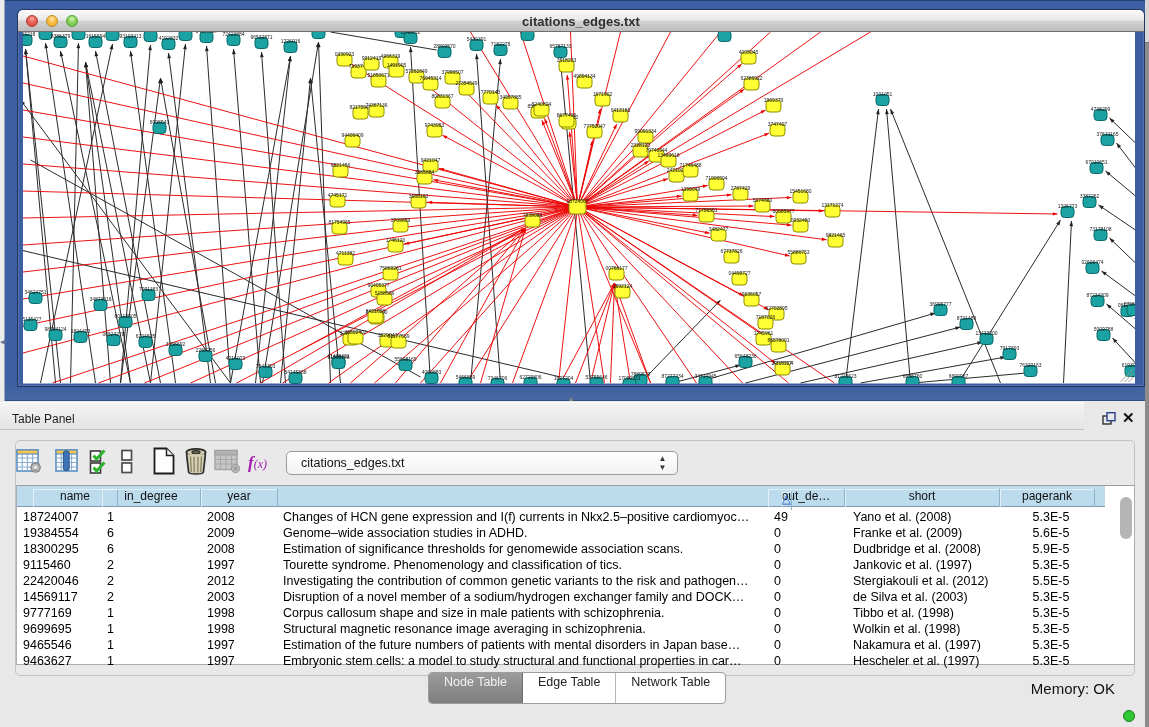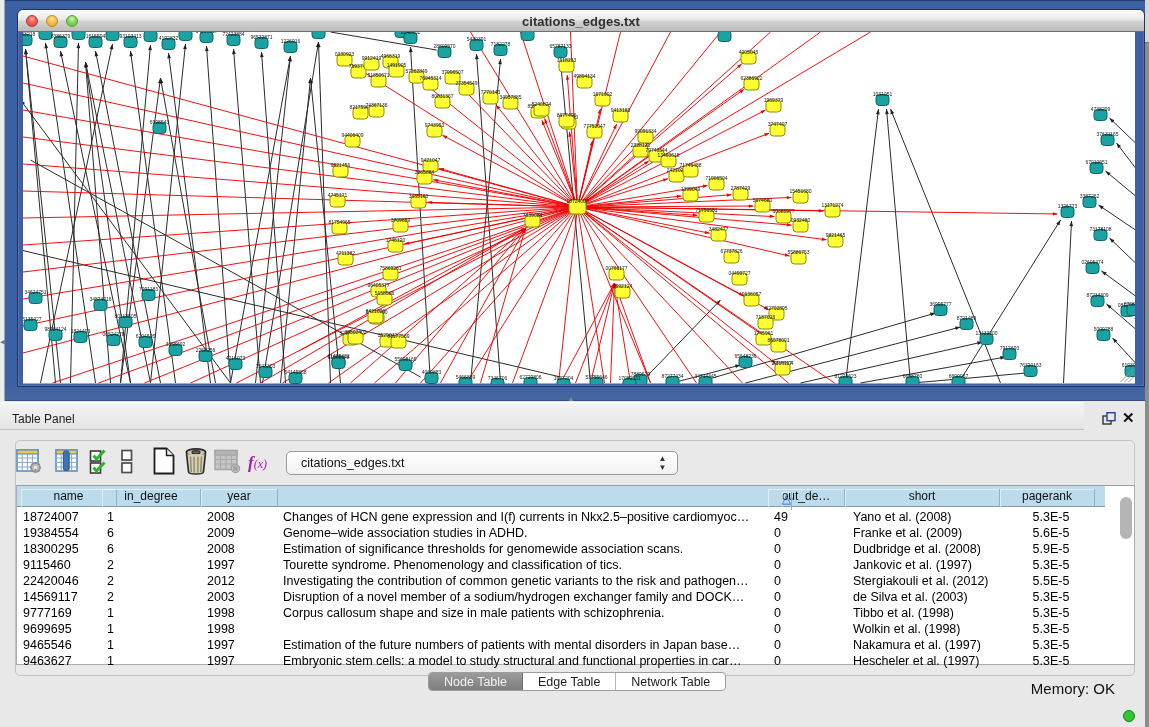--- a/index.html
+++ b/index.html
@@ -59,21 +59,21 @@
 
 #container { position:absolute; left:15px; top:38px; width:1120px; height:236px;
   background:#e9e9e9; border:1px solid #c2c2c2; border-radius:5px; }
 #tablewrap { position:absolute; left:16px; top:485px; width:1119px; height:180px;
   background:#ffffff; border:1px solid #adadad; border-top:1px solid #9d9d9d; }
 #thead { position:absolute; left:0; top:0; width:1088px; height:21px;
   background:#bcdced; border-bottom:1px solid #7d9cb2; }
 #thead span { position:absolute; top:3px; font-size:12px; color:#111;
   text-align:center; border-right:1px solid #8fb3c6; height:18px;
   box-shadow:inset 1px 1px 0 rgba(255,255,255,.55); padding-top:0px; }
-#thead .h0 { left:4px;    width:96px;  }
+#thead .h0 { left:16px;    width:85px;  }
 #thead .h1 { left:85px;   width:99px;  }
 #thead .h2 { left:184px;  width:77px;  }
 #thead .h3 { left:261px;  width:490px; }
 #thead .h4 { left:751px;  width:77px;  }
 #thead .h5 { left:828px;  width:155px; }
 #thead .h6 { left:983px;  width:95px;  }
 #tbody { position:absolute; left:0; top:23px; width:1117px; height:160px;
   font-size:12.5px; color:#000; }
 .tr { position:relative; height:16px; line-height:16px; white-space:nowrap; }
 .tr span { position:absolute; top:0; overflow:hidden; }
@@ -81,21 +81,21 @@
 .c1 { left:90px;  width:90px; }
 .c2 { left:190px; width:70px; }
 .c3 { left:266px; width:484px; }
 .c4 { left:757px; width:70px; }
 .c5 { left:836px; width:150px; }
 .c6 { left:989px; width:90px;text-align:center; }
 #vscroll { position:absolute; right:2px; top:11px; width:12px; height:42px;
   background:#b5b5b5; border-radius:6px; }
 
 
-#tabs { position:absolute; left:428px; top:672px; height:19px;
+#tabs { position:absolute; left:428px; top:672px; height:32px;
   background:#fff; border:1px solid #9d9d9d; border-radius:4px;
   font-size:12.5px; color:#222; display:flex; overflow:hidden; }
 #tabs .seg { padding:0 15px; line-height:18px; border-right:1px solid #b5b5b5; }
 #tabs .seg.sel { background:linear-gradient(#9b9b9b,#7e7e7e); color:#f2f2f2;
   border-right:1px solid #6f6f6f; }
 #tabs .seg:last-child { border-right:none; }
 
 
 #status { position:absolute; right:12px; top:680px; font-size:15px; color:#111; }
 #memdot { position:absolute; right:14px; top:710px; width:12px; height:12px;
@@ -669,20 +669,21 @@
           <span class="c2">1998</span>
           <span class="c3">Corpus callosum shape and size in male patients with schizophrenia.</span>
           <span class="c4">0</span>
           <span class="c5">Tibbo et al. (1998)</span>
           <span class="c6">5.3E-5</span>
         </div>
 <div class="tr">
           <span class="c0">9699695</span>
           <span class="c1">1</span>
           <span class="c2">1998</span>
+          <span class="c3">Structural magnetic resonance image averaging in schizophrenia.</span>
           <span class="c4">0</span>
           <span class="c5">Wolkin et al. (1998)</span>
           <span class="c6">5.3E-5</span>
         </div>
 <div class="tr">
           <span class="c0">9465546</span>
           <span class="c1">1</span>
           <span class="c2">1997</span>
           <span class="c3">Estimation of the future numbers of patients with mental disorders in Japan base…</span>
           <span class="c4">0</span>

